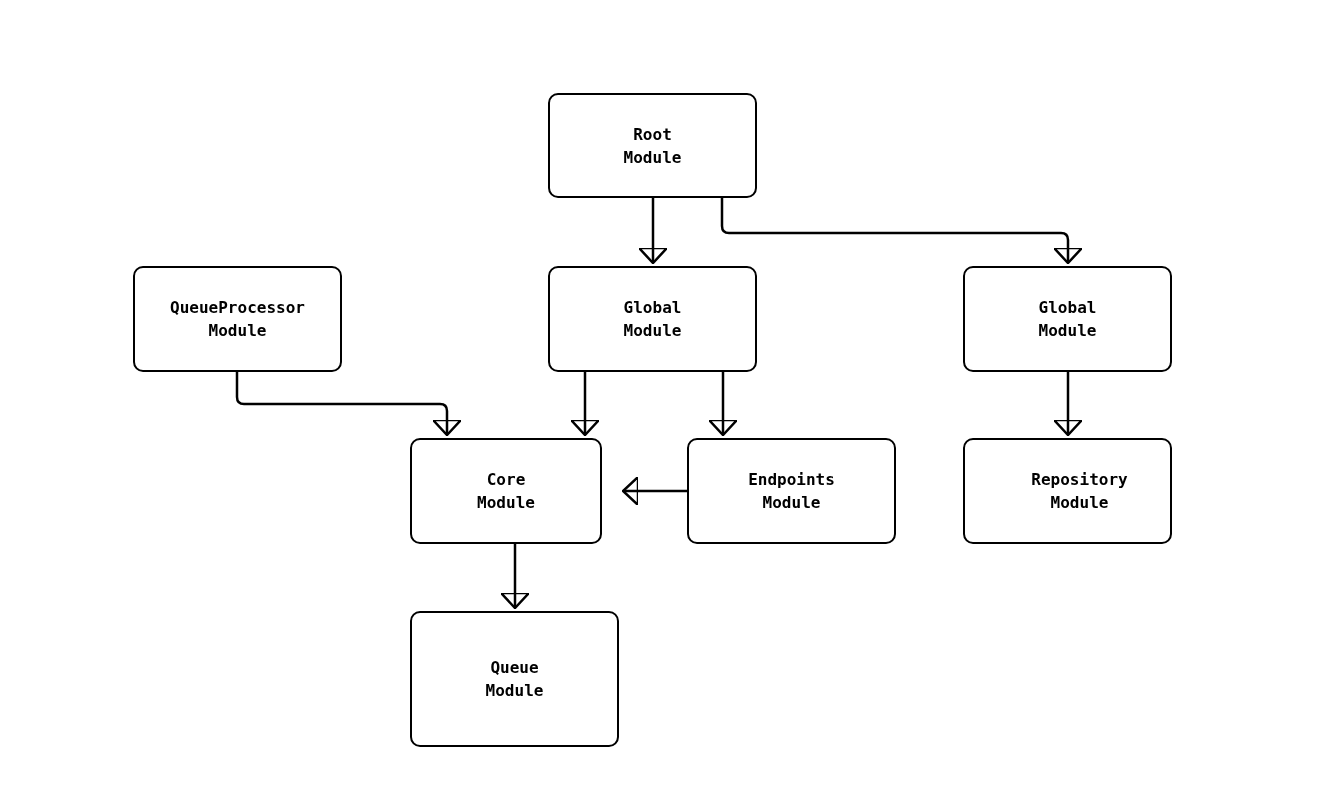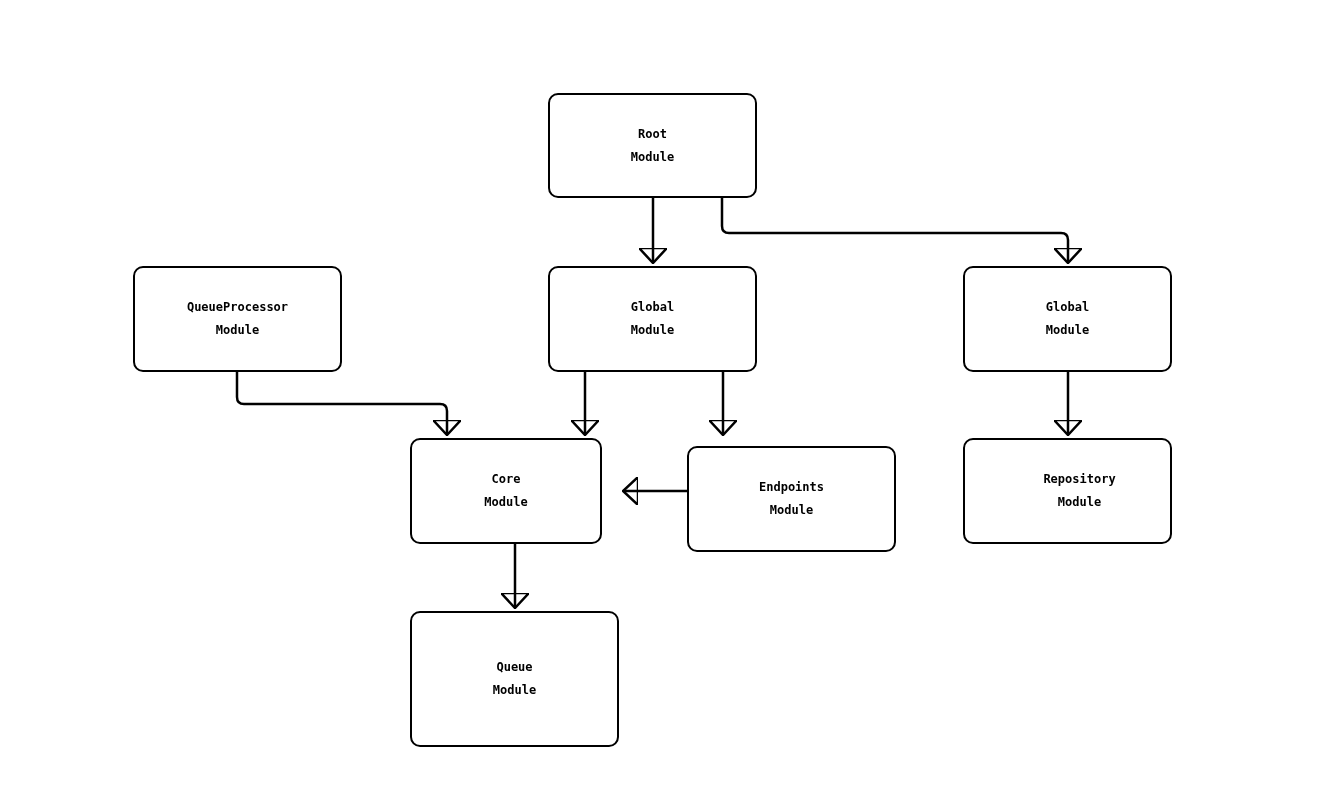--- a/index.html
+++ b/index.html
@@ -31,21 +31,21 @@
     position: absolute;
     box-sizing: border-box;
     border: 2.5px solid #000000;
     border-radius: 10px;
     background: #ffffff;
     display: flex;
     flex-direction: column;
     align-items: center;
     justify-content: center;
     text-align: center;
-    font-size: 12px;
+    font-size: 16px;
     font-weight: bold;
     line-height: 23px;
     color: #000000;
   }
 </style>
 </head>
 <body>
 
 <div class="canvas">
 
@@ -83,21 +83,21 @@
   <div class="node" style="left:963px; top:266px; width:209px; height:106px;">
     <span>Global</span>
     <span>Module</span>
   </div>
 
   <div class="node" style="left:410px; top:438px; width:192px; height:106px;">
     <span>Core</span>
     <span>Module</span>
   </div>
 
-  <div class="node" style="left:687px; top:438px; width:209px; height:106px;margin-top:8px;">
+  <div class="node" style="left:687px; top:438px; width:209px; height:106px;">
     <span>Endpoints</span>
     <span>Module</span>
   </div>
 
   <div class="node" style="left:963px; top:438px; width:209px; height:106px;padding-left:24px;">
     <span>Repository</span>
     <span>Module</span>
   </div>
 
   <div class="node" style="left:410px; top:611px; width:209px; height:136px;">

